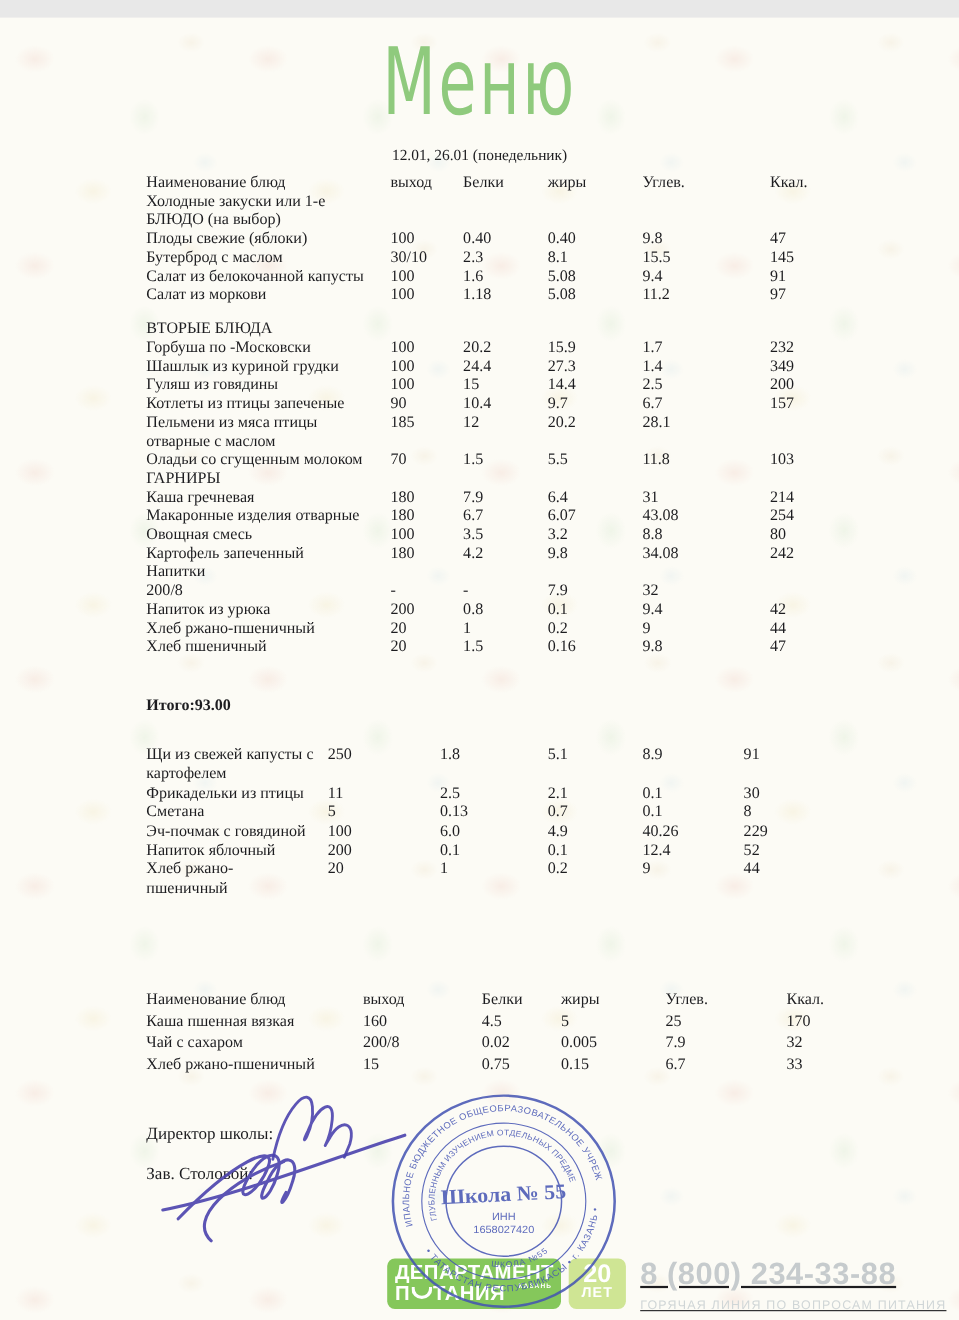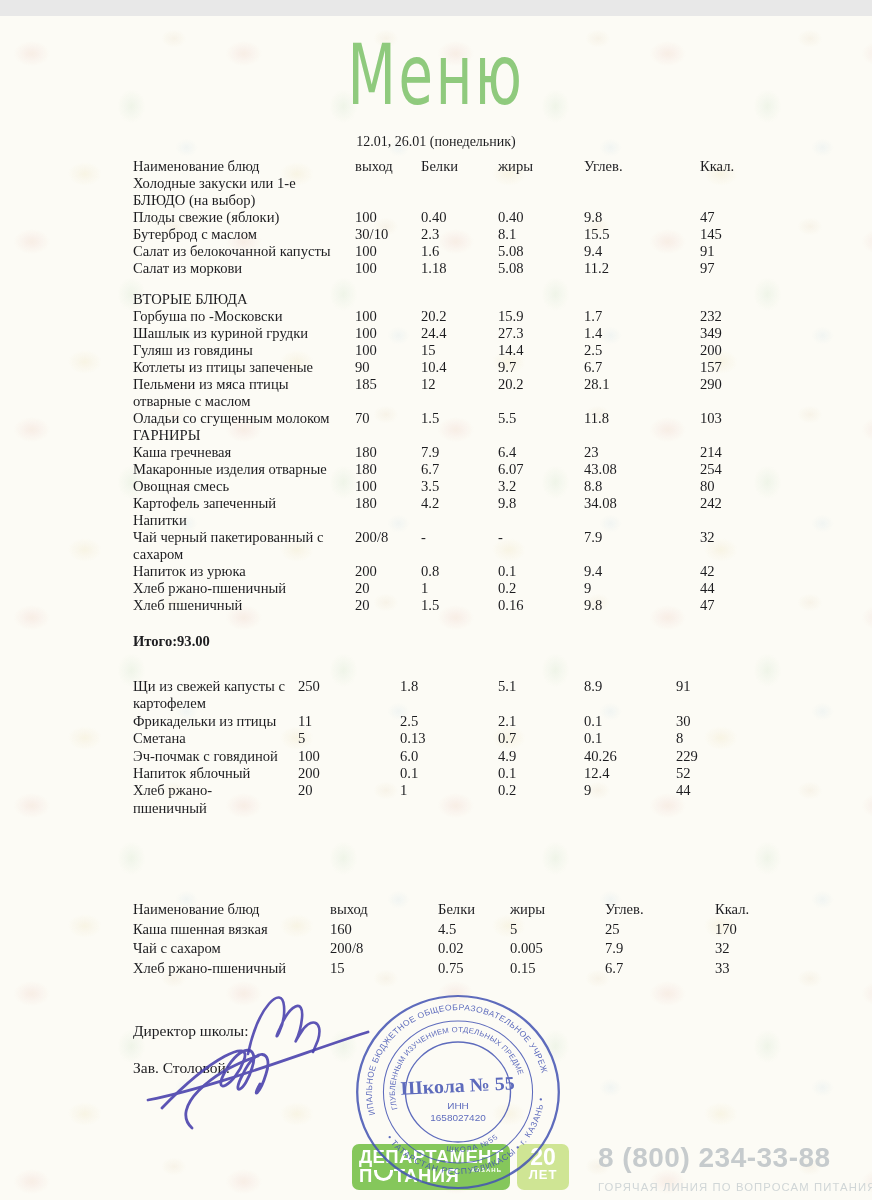--- a/index.html
+++ b/index.html
@@ -65,21 +65,21 @@
   .logo .city{position:absolute;right:8px;bottom:5px;font-size:6px;letter-spacing:1px;font-weight:bold;}
   .badge{
     position:absolute;left:517px;top:1128px;width:52px;height:46px;
     background:#cfe594;border-radius:7px;color:#fff;text-align:center;
     font-family:"Liberation Sans","DejaVu Sans",sans-serif;font-weight:bold;
     box-sizing:border-box;padding-top:2px;line-height:22px;
   }
   .badge .n{font-size:23px;}
   .badge .l{font-size:13px;letter-spacing:1px;line-height:14px;}
 
-  .phoneblock{position:absolute;left:598px;top:1126px;width:272px;font-family:"Liberation Sans","DejaVu Sans",sans-serif;}
+  .phoneblock{position:absolute;left:582px;top:1126px;width:272px;font-family:"Liberation Sans","DejaVu Sans",sans-serif;text-decoration:underline;}
   .phone{font-size:28px;font-weight:bold;color:#c6cbcd;letter-spacing:.5px;white-space:nowrap;}
   .hotline{margin-top:7px;font-size:11.3px;color:#d0d6d7;letter-spacing:1.1px;white-space:nowrap;}
 
   .stamp-text{font-family:"Liberation Sans","DejaVu Sans",sans-serif;fill:#4353b3;}
 </style>
 </head>
 <body>
 
 <div class="page">
 
@@ -179,21 +179,20 @@
         <div class="c c-carbs">6.7</div>
         <div class="c c-kcal">157</div>
       </div>
       <div class="trow">
         <div class="c c-name">Пельмени из мяса птицы
 отварные с  маслом</div>
         <div class="c c-out">185</div>
         <div class="c c-protein">12</div>
         <div class="c c-fat">20.2</div>
         <div class="c c-carbs">28.1</div>
-        <div class="c c-kcal">290</div>
       </div>
       <div class="trow">
         <div class="c c-name">Оладьи со сгущенным молоком</div>
         <div class="c c-out">70</div>
         <div class="c c-protein">1.5</div>
         <div class="c c-fat">5.5</div>
         <div class="c c-carbs">11.8</div>
         <div class="c c-kcal">103</div>
       </div>
       <div class="trow b">
@@ -202,21 +201,21 @@
         <div class="c c-protein"></div>
         <div class="c c-fat"></div>
         <div class="c c-carbs"></div>
         <div class="c c-kcal"></div>
       </div>
       <div class="trow">
         <div class="c c-name">Каша гречневая</div>
         <div class="c c-out">180</div>
         <div class="c c-protein">7.9</div>
         <div class="c c-fat">6.4</div>
-        <div class="c c-carbs">23</div>
+        <div class="c c-carbs">31</div>
         <div class="c c-kcal">214</div>
       </div>
       <div class="trow">
         <div class="c c-name">Макаронные изделия  отварные</div>
         <div class="c c-out">180</div>
         <div class="c c-protein">6.7</div>
         <div class="c c-fat">6.07</div>
         <div class="c c-carbs">43.08</div>
         <div class="c c-kcal">254</div>
       </div>
@@ -238,22 +237,20 @@
       </div>
       <div class="trow b">
         <div class="c c-name">Напитки</div>
         <div class="c c-out"></div>
         <div class="c c-protein"></div>
         <div class="c c-fat"></div>
         <div class="c c-carbs"></div>
         <div class="c c-kcal"></div>
       </div>
       <div class="trow">
-        <div class="c c-name">Чай черный пакетированный с
-сахаром</div>
         <div class="c c-out">200/8</div>
         <div class="c c-protein">-</div>
         <div class="c c-fat">-</div>
         <div class="c c-carbs">7.9</div>
         <div class="c c-kcal">32</div>
       </div>
       <div class="trow">
         <div class="c c-name">Напиток из урюка</div>
         <div class="c c-out">200</div>
         <div class="c c-protein">0.8</div>

